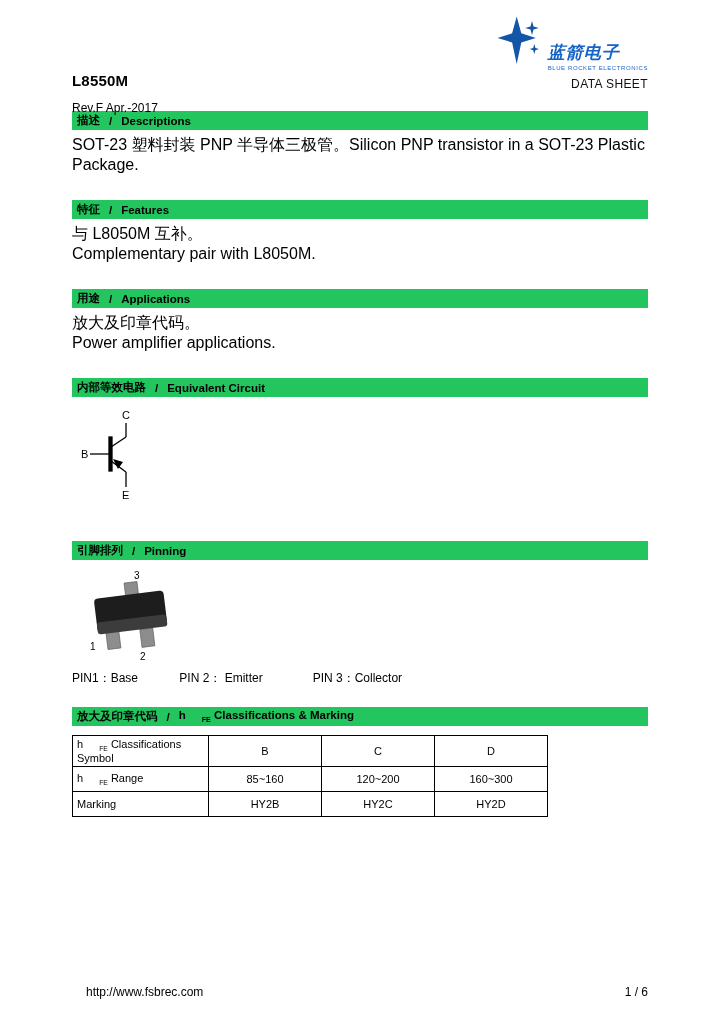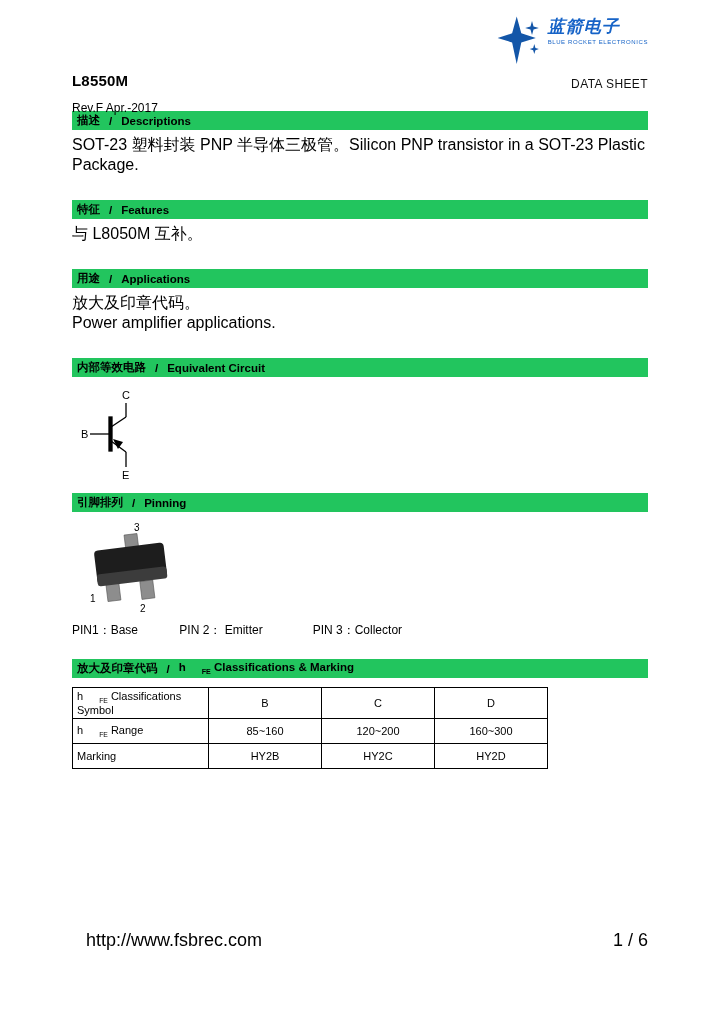--- a/index.html
+++ b/index.html
@@ -10,21 +10,21 @@
     overflow:hidden;
   }
   .content { padding:15px 72px 0 72px; }
 
   
   .hdr { display:flex; justify-content:space-between; align-items:flex-start; height:84px; }
   .hdr-left { margin-top:29px; }
   .part-number { font-size:15px; font-weight:bold; letter-spacing:.2px;margin-top:28px; }
   .revision { font-size:12px; margin-top:12px; }
   .brand { display:flex; flex-direction:column; align-items:flex-end; }
-  .brand-row { display:flex; align-items:flex-start; gap:6px; }
+  .brand-row { display:flex; align-items:flex-end; gap:6px; }
   .brand-text { display:flex; flex-direction:column; align-items:flex-start; }
   .brand-zh { font-size:17px; font-weight:bold; font-style:italic; color:#1663c7; letter-spacing:1px; }
   .brand-en { font-size:6px; color:#1663c7; letter-spacing:.6px; margin-top:1px; }
   .datasheet-label { font-size:12px; font-weight:normal; color:#111; margin-top:6px; letter-spacing:.4px; }
 
   
   .bar {
     height:19px; background:#22c55e; display:flex; align-items:center;
     font-size:11.5px; font-weight:bold; padding-left:5px;
   }
@@ -50,22 +50,22 @@
   table.hfe td {
     border:1px solid #000; font-size:11px; padding:2px 4px; vertical-align:middle;
   }
   td.c-label { width:136px; text-align:left; }
   td.c-val { width:113px; text-align:center; }
   tr.r1 td { height:30px; }
   tr.r2 td, tr.r3 td { height:25px; }
 
   
   .footer {
-    position:absolute; left:72px; right:72px; top:930px;
-    display:flex; justify-content:space-between; font-size:18px;
+    position:absolute; left:72px; right:72px; top:985px;
+    display:flex; justify-content:space-between; font-size:12px;
   }
   .footer .url { margin-left:14px; }
 </style>
 </head>
 <body>
 
 <div class="page">
   <div class="content">
 
     <div class="hdr">
@@ -97,20 +97,21 @@
       <span>Descriptions</span>
     </div>
     <div class="body-line mt-body">SOT-23 塑料封装 PNP 半导体三极管。Silicon PNP transistor in a SOT-23 Plastic Package.</div>
 
     <div class="bar" style="margin-top:25px">
       <span>特征</span>
       <span class="sep">/</span>
       <span>Features</span>
     </div>
     <div class="body-line mt-body">与 L8050M 互补。</div>
+    <div class="body-line">Complementary pair with L8050M.</div>
 
     <div class="bar" style="margin-top:25px">
       <span>用途</span>
       <span class="sep">/</span>
       <span>Applications</span>
     </div>
     <div class="body-line mt-body">放大及印章代码。</div>
     <div class="body-line">Power amplifier applications.</div>
 
     <div class="bar" style="margin-top:25px">
@@ -128,21 +129,21 @@
           <line x1="31" y1="56" x2="46" y2="67"></line>
           <line x1="46" y1="67" x2="46" y2="82"></line>
         </g>
         <polygon points="33,54 43,57 38,64" fill="#000"></polygon>
         <text x="42" y="14" font-size="11">C</text>
         <text x="1" y="53" font-size="11">B</text>
         <text x="42" y="94" font-size="11">E</text>
       </svg>
     </div>
 
-    <div class="bar" style="margin-top:4px">
+    <div class="bar" style="margin-top:32px">
       <span>引脚排列</span>
       <span class="sep">/</span>
       <span>Pinning</span>
     </div>
     <div class="pkg-wrap">
       <svg width="120" height="92" viewBox="0 0 120 92">
         <g transform="rotate(-7 55 45)">
           <rect x="48" y="12" width="13" height="18" fill="#8d8d8d" stroke="#555" stroke-width=".6"></rect>
           <rect x="24" y="58" width="13" height="18" fill="#8d8d8d" stroke="#555" stroke-width=".6"></rect>
           <rect x="58" y="60" width="13" height="18" fill="#8d8d8d" stroke="#555" stroke-width=".6"></rect>

